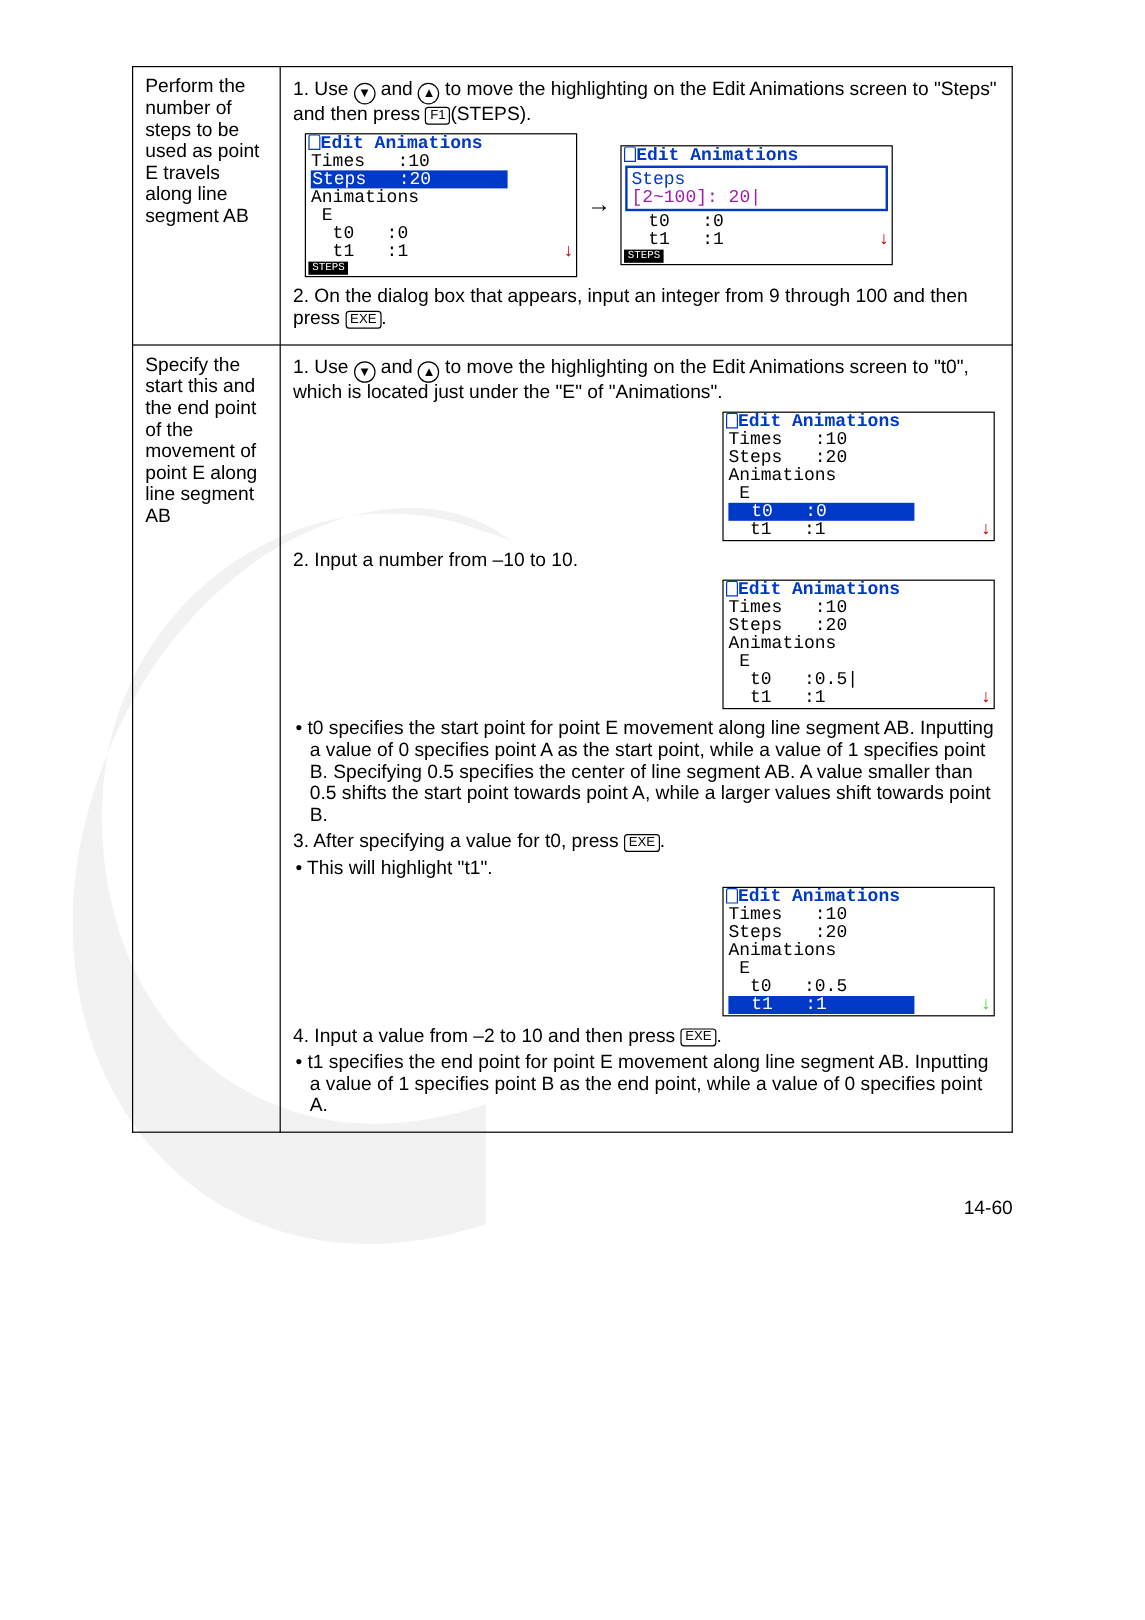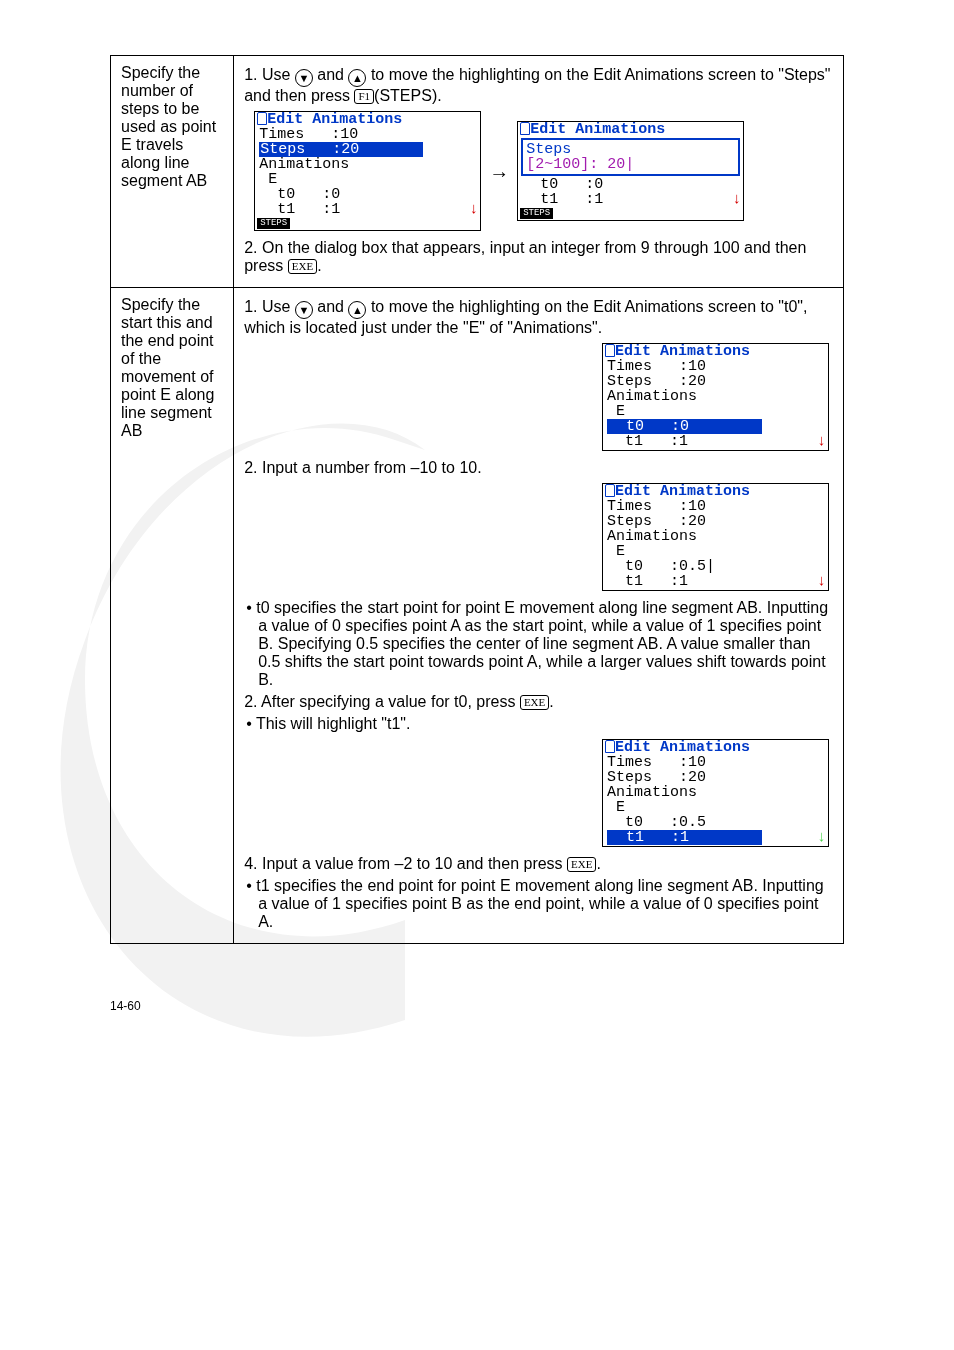--- a/index.html
+++ b/index.html
@@ -30,21 +30,21 @@
   .step-line { margin: 2px 0 4px 0; }
   .bullet-line { padding-left: 12px; text-indent: -12px; margin: 2px 0 4px 2px;}
   .key {
     display: inline-block;
     border: 1px solid #000;
     border-radius: 3px;
     padding: 0 3px;
     font-size: 11px;
     line-height: 13px;
     vertical-align: 1px;
-    font-family: Liberation Serif, serif;
+    font-family: Liberation Sans, sans-serif;
   }
   .circle-key {
     display: inline-flex;
     align-items: center;
     justify-content: center;
     width: 16px;
     height: 16px;
     border: 1.2px solid #000;
     border-radius: 50%;
     font-size: 11px;
@@ -116,23 +116,23 @@
     border: 2px solid #0038c7;
     margin: 1px 3px;
     padding: 2px 3px;
     background: #fff;
   }
   .lcd .dialog .dlg-title { color: #0038c7; }
   .rarr {
     font-size: 20px;
   }
   .pagenum {
-    text-align: left;
+    text-align: right;
     margin-top: 55px;
-    font-size: 12px;
+    font-size: 16px;
   }
   .watermark {
     position: absolute;
     left: 55px; top: 420px;
     width: 380px; height: 630px;
     pointer-events: none;
     z-index: -1;
   }
 </style>
 </head>
@@ -141,21 +141,21 @@
 <div class="page">
 
 <svg class="watermark" viewBox="0 0 380 630">
   <path d="M 340 20 C 200 -30 30 80 30 260 C 30 450 180 560 350 500 L 350 600 C 110 680 -60 460 30 220 C 100 30 280 -40 370 30 Z" fill="#f2f2f2"></path>
 </svg>
 
 <table class="main">
   <tbody>
 
   <tr>
-    <td>Specify the number of steps to be used as point E travels along line segment AB</td>
+    <td>Perform the number of steps to be used as point E travels along line segment AB</td>
     <td>
       <div class="step-line">
         <span>1. Use </span><span class="circle-key">▼</span><span> and </span><span class="circle-key">▲</span><span> to move the highlighting on the Edit Animations screen to "Steps" and then press </span><span class="key">F1</span><span>(STEPS).</span>
       </div>
 
       <div class="lcd-wrap">
         <div class="lcd lcd-small">
           <div class="titlebar">
                   <span class="dot"></span>
                   <span class="title">Edit Animations</span>
@@ -229,21 +229,21 @@
           <div class="row">Animations</div>
           <div class="row"> E</div>
           <div class="row">  t0   :0.5|</div>
           <div class="row"><span>  t1   :1</span><span class="downarr">↓</span></div>
         </div>
       </div>
 
       <div class="bullet-line">• t0 specifies the start point for point E movement along line segment AB. Inputting a value of 0 specifies point A as the start point, while a value of 1 specifies point B. Specifying 0.5 specifies the center of line segment AB. A value smaller than 0.5 shifts the start point towards point A, while a larger values shift towards point B.</div>
 
       <div class="step-line">
-        <span>2. After specifying a value for t0, press </span><span class="key">EXE</span><span>.</span>
+        <span>3. After specifying a value for t0, press </span><span class="key">EXE</span><span>.</span>
       </div>
       <div class="bullet-line">• This will highlight "t1".</div>
 
       <div class="lcd-wrap" style="justify-content:flex-end; margin-right:4px;">
         <div class="lcd lcd-small">
           <div class="titlebar">
                   <span class="dot"></span>
                   <span class="title">Edit Animations</span>
                 </div>
           <div class="row">Times   :10</div>

